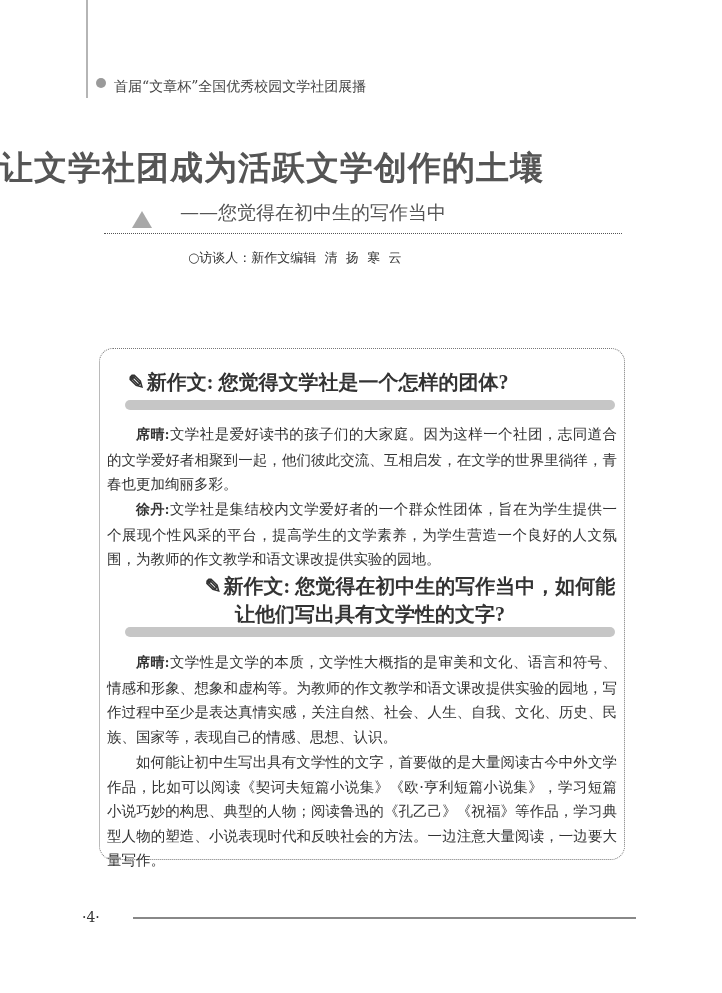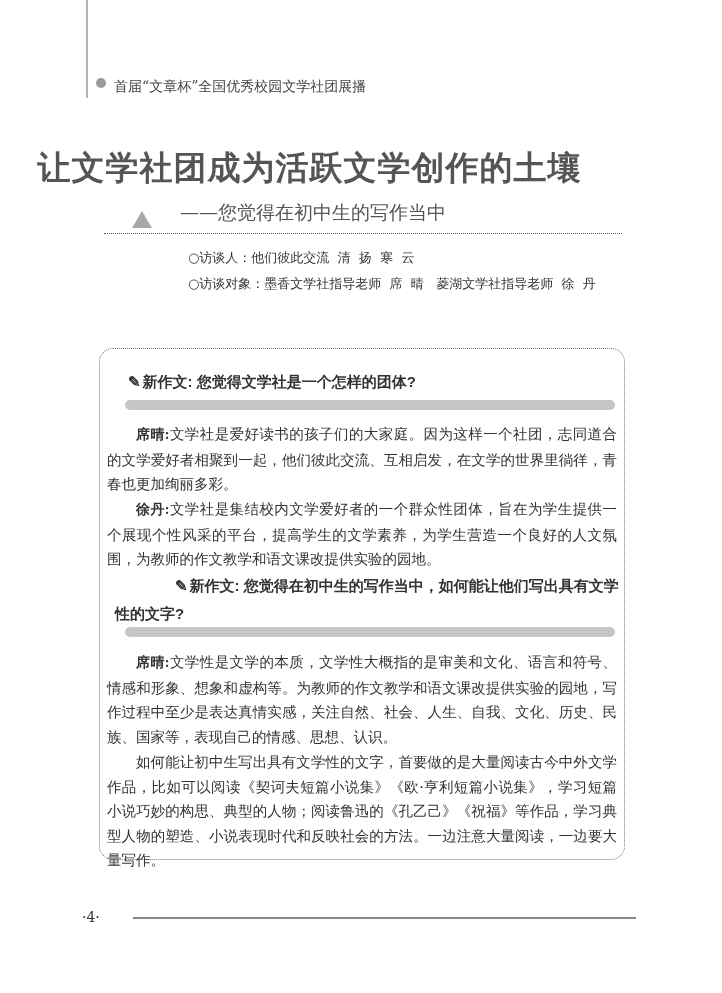--- a/index.html
+++ b/index.html
@@ -8,21 +8,21 @@
       font-family: "DejaVu Sans", "Liberation Sans", sans-serif; color: #333;
     }
     .top-rule { position: absolute; left: 86px; top: 0; width: 2px; height: 98px; background: #b5b5b5; }
     .running-head {
       position: absolute; left: 96px; top: 78px; font-size: 14px; color: #444;
       display: flex; align-items: flex-start; font-family: "DejaVu Serif", "Liberation Serif", serif;
     }
     .running-head .dot { width: 10px; height: 10px; border-radius: 50%; background: #9a9a9a; margin-right: 8px; }
 
     .title {
-      position: absolute; left: 0; width: 619px; top: 146px; text-align: center;
+      position: absolute; left: 0; width: 619px; top: 146px; 
       font-size: 33px; font-weight: bold; color: #555; letter-spacing: 1px;
       font-family: "DejaVu Sans", "Liberation Sans", sans-serif;
     }
     .subtitle {
       position: absolute; left: 180px; top: 200px; font-size: 19px; color: #555;
       font-family: "DejaVu Serif", "Liberation Serif", serif;
     }
     .triangle {
       position: absolute; left: 132px; top: 211px; width: 0; height: 0;
       border-left: 10px solid transparent; border-right: 10px solid transparent;
@@ -32,22 +32,22 @@
 
     .meta { position: absolute; left: 188px; top: 245px; font-size: 13px; color: #333; line-height: 26px; }
     .meta .row { white-space: pre; }
     .meta .indent { padding-left: 76px; }
 
     .qa-box {
       position: absolute; left: 99px; top: 348px; width: 526px; height: 512px;
       border: 1.5px dotted #777; border-radius: 14px; box-sizing: border-box;
     }
     .question {
-      position: absolute; left: 128px; font-size: 15px; font-weight: bold; color: #333;
-      font-family: Liberation Sans, sans-serif; line-height: 28px;
+      position: absolute; left: 128px; font-size: 20px; font-weight: bold; color: #333;
+      font-family: Liberation Serif, serif; line-height: 28px; text-align: center;
     }
     .question .pen { display: inline-block; margin-right: 2px; color: #333; }
     .q-bar { position: absolute; left: 125px; width: 490px; height: 10px; border-radius: 5px; background: #c6c6c6; }
 
     .para {
       position: absolute; left: 107px; width: 510px; font-size: 14.5px; line-height: 24.5px; color: #333;
       font-family: "DejaVu Serif", "Liberation Serif", serif; text-align: justify; text-indent: 2em;
     }
     .para .speaker { font-weight: bold; font-family: Liberation Serif, serif; font-size: 14px; }
 
@@ -62,22 +62,21 @@
   <span class="dot"></span>
   <span>首届“文章杯”全国优秀校园文学社团展播</span>
 </div>
 
 <div class="title">让文学社团成为活跃文学创作的土壤</div>
 <div class="triangle"></div>
 <div class="subtitle">——您觉得在初中生的写作当中</div>
 <div class="title-rule"></div>
 
 <div class="meta">
-  <div class="row">○访谈人：他们彼此交流  清  扬  寒  云</div>
-  <div class="row">○访谈对象：墨香文学社指导老师  席  晴   菱湖文学社指导老师  徐  丹</div>
+  <div class="row">○访谈人：新作文编辑  清  扬  寒  云</div>
 </div>
 
 <div class="qa-box"></div>
 
 <div class="question" style="top:368px;">
   <span class="pen">✎</span><span>新作文: 您觉得文学社是一个怎样的团体?</span>
 </div>
 <div class="q-bar" style="top:400px;"></div>
 
 <div class="para" style="top:422px;">

